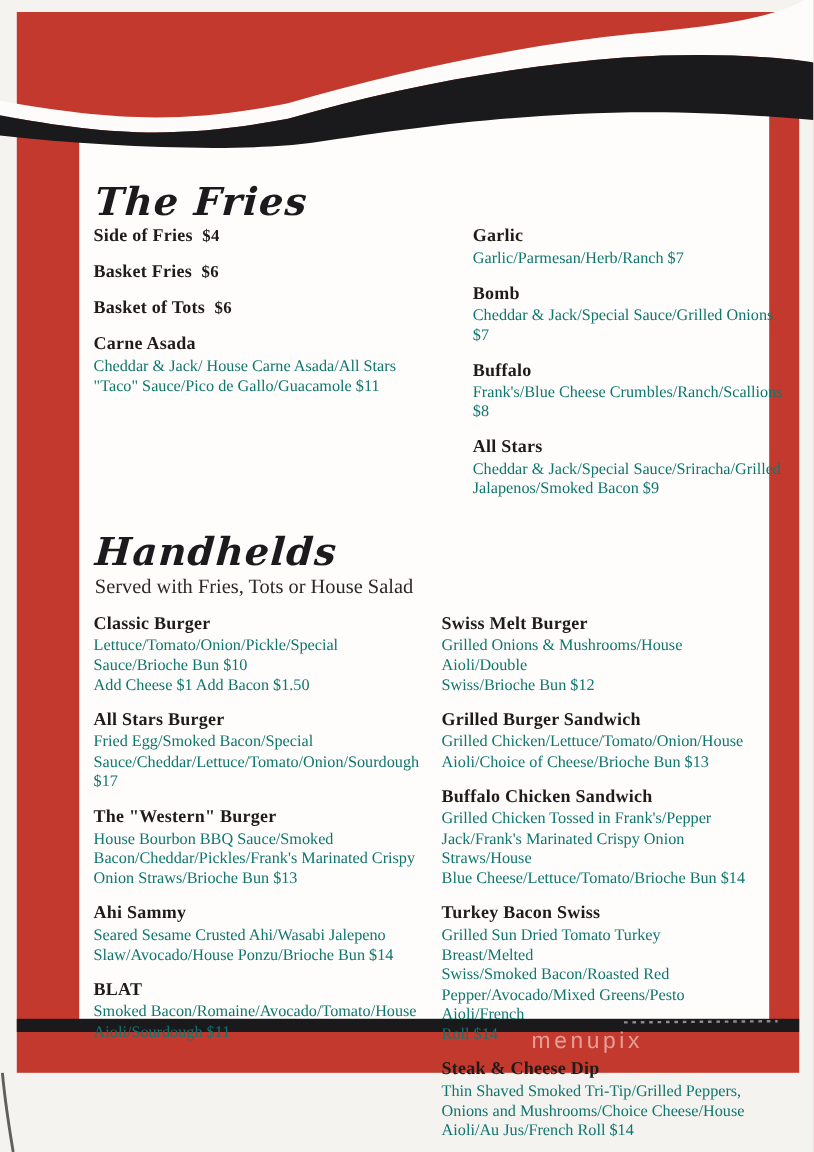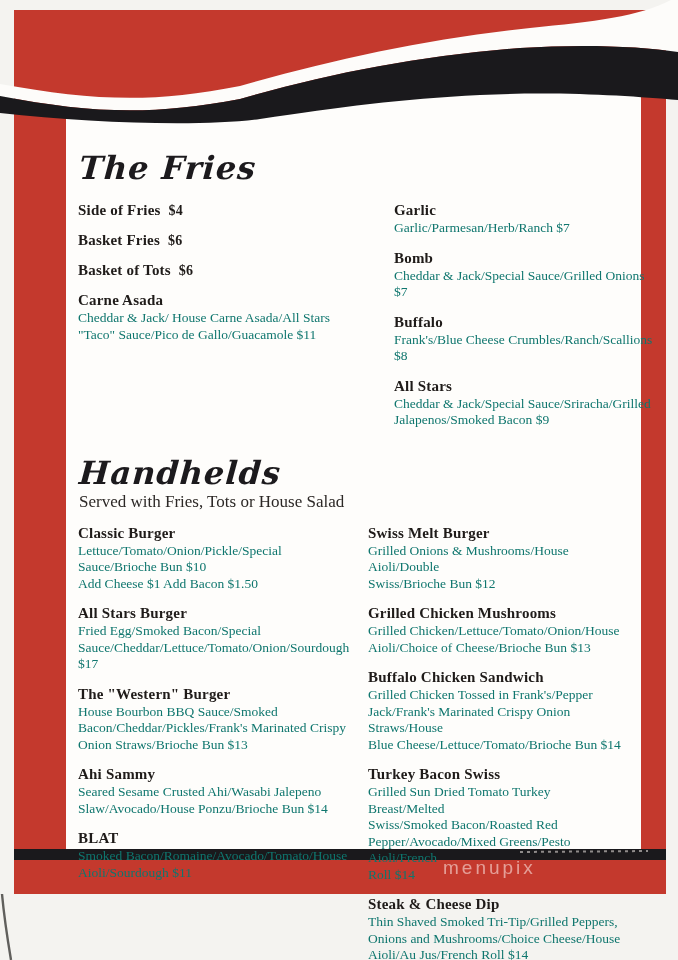--- a/index.html
+++ b/index.html
@@ -22,21 +22,21 @@
   .section-sub{
     font-size:17px;line-height:17px;margin:2px 0 14px 1px;color:#2c2826;
   }
   .grid{display:grid;grid-template-columns:280px 262px;column-gap:10px;align-content:start;}
   .col{min-width:0;}
   .item{margin-bottom:12px;}
   .item.simple{margin-bottom:11px;}
   .i-head{font-weight:700;font-size:15px;line-height:19px;color:#1f1b19;letter-spacing:.2px;}
   .i-price{margin-left:8px;font-size:14px;}
   .i-desc{font-size:13.5px;line-height:16.5px;white-space:pre-line;color:#0f766e;}
-  .fries-grid{margin-top:15px;gap:36px;}
+  .fries-grid{margin-top:2px;gap:36px;}
   .watermark{
     position:absolute;left:443px;top:857px;
     font-family:"Liberation Sans",sans-serif;font-size:19px;letter-spacing:3px;
     color:rgba(255,242,238,0.55);font-weight:400;
   }
 </style>
 </head>
 <body>
 
 <div class="page">
@@ -139,21 +139,21 @@
 Aioli/Sourdough  $11</div>
             </div>
           </div>
         <div class="col">
             <div class="item">
               <div class="i-head"><span>Swiss Melt Burger</span></div>
               <div class="i-desc">Grilled Onions &amp; Mushrooms/House Aioli/Double
 Swiss/Brioche Bun  $12</div>
             </div>
             <div class="item">
-              <div class="i-head"><span>Grilled Chicken Mushrooms</span></div>
+              <div class="i-head"><span>Grilled Burger Sandwich</span></div>
               <div class="i-desc">Grilled Chicken/Lettuce/Tomato/Onion/House
 Aioli/Choice of Cheese/Brioche Bun  $13</div>
             </div>
             <div class="item">
               <div class="i-head"><span>Buffalo Chicken Sandwich</span></div>
               <div class="i-desc">Grilled Chicken Tossed in Frank's/Pepper
 Jack/Frank's Marinated Crispy Onion Straws/House
 Blue Cheese/Lettuce/Tomato/Brioche Bun  $14</div>
             </div>
             <div class="item">

